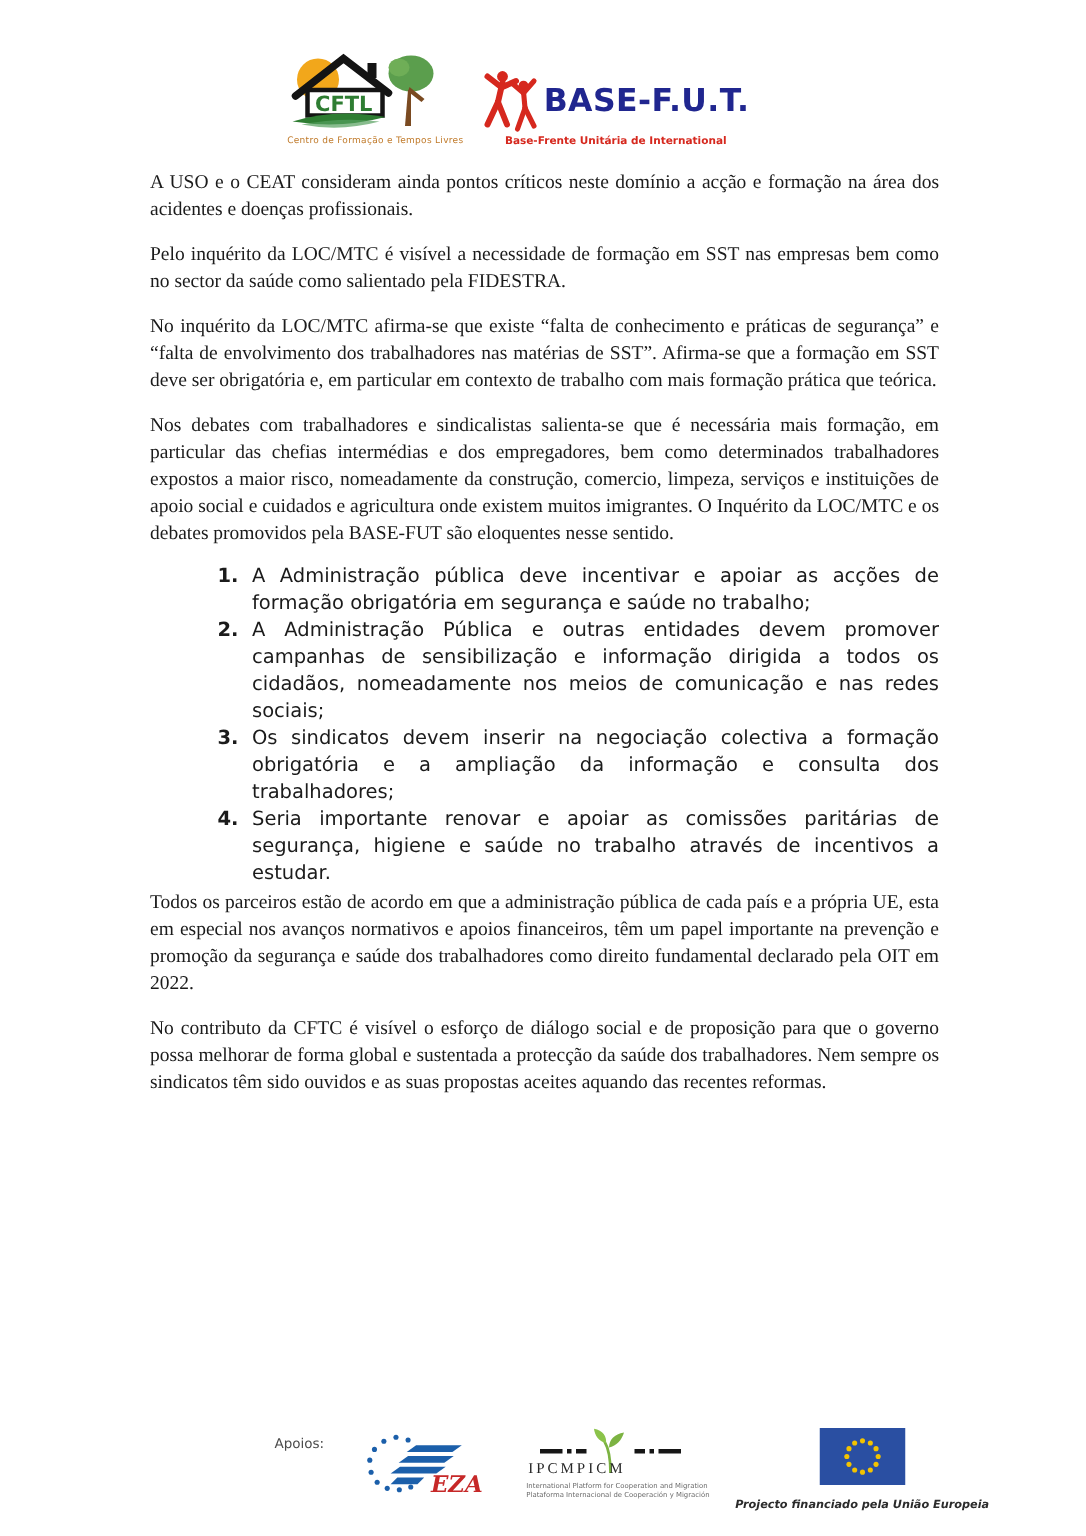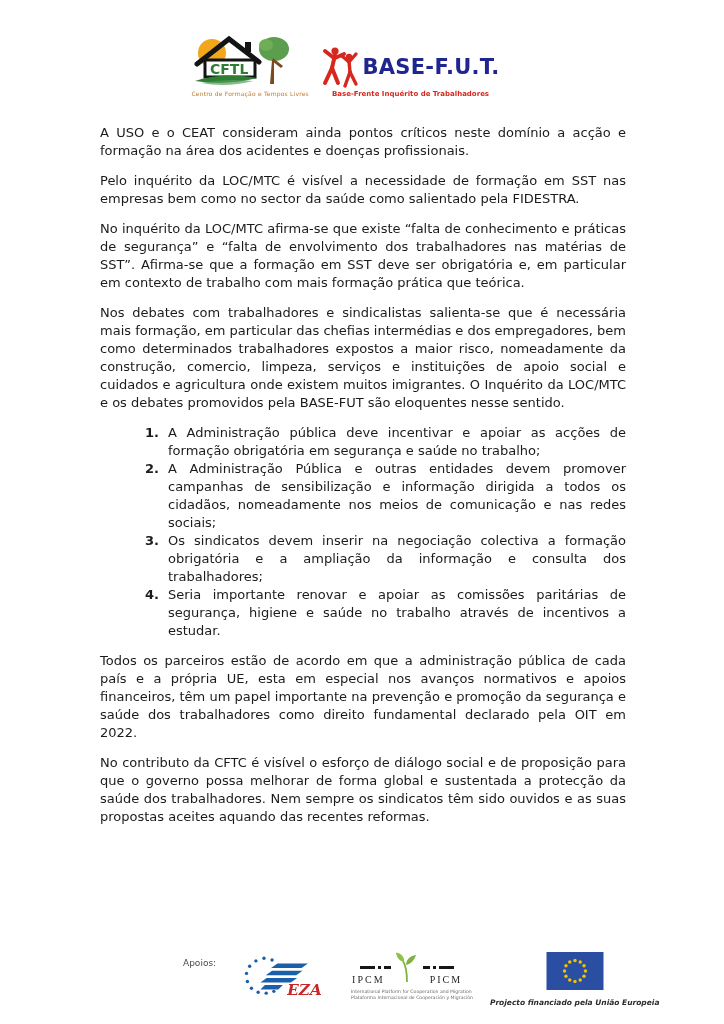--- a/index.html
+++ b/index.html
@@ -10,38 +10,38 @@
   
   .logo-row { display:flex; justify-content:center; align-items:flex-start; gap:22px; padding-top:34px; }
   .cftl-block { width:108px; text-align:center; }
   .cftl-tagline { font-size:6px; color:#c07a2a; white-space:nowrap; margin-top:0; letter-spacing:0.2px; }
   .bf-block { margin-top:12px; text-align:center; }
   .bf-row { display:flex; align-items:center; gap:3px; justify-content:center; }
   .bf-name { font-size:21px; font-weight:bold; color:#20268f; letter-spacing:0.3px; }
   .bf-tagline { font-size:7px; font-weight:bold; color:#d6281e; white-space:nowrap; margin-top:2px; }
   
   .content { position:absolute; left:100px; width:526px; top:112px; font-size:13px; line-height:18px; }
-  .para { margin:12px 0 12px 0; text-align:justify; }
+  .para { margin:0 0 12px 0; text-align:justify;font-family:Liberation Serif, serif; }
   .rec-heading { font-weight:bold; margin:6px 0 9px 0; }
   .rec-list { margin-bottom:0; }
   .rec-item { display:flex; margin-left:45px; }
   .rec-num { font-weight:bold; flex:none; width:23px; }
   .rec-text { flex:1; text-align:justify; }
   .section-heading { font-weight:bold; margin:38px 0 12px 48px; }
   
   .footer { position:absolute; left:183px; top:952px; display:flex; align-items:flex-start; gap:22px; }
   .apoios-label { font-size:9px; color:#4a4a4a; margin-top:6px; }
   .eza-block { margin-top:2px; }
   .ipcm-block { width:122px; text-align:center; }
   .ipcm-top { display:flex; align-items:center; justify-content:center; gap:4px; }
   .ipcm-cluster { display:flex; align-items:center; gap:3px; }
   .ipcm-dash { width:15px; height:3px; background:#161616; }
   .ipcm-dash.short { width:7px; }
   .ipcm-dot { width:3px; height:3px; background:#161616; }
-  .ipcm-letters-row { display:flex; justify-content:space-between; padding:0 6px; margin-top:-8px; }
+  .ipcm-letters-row { display:flex; padding:0 6px; margin-top:-8px; }
   .ipcm-letters { font-family:"Liberation Serif", serif; font-size:10px; letter-spacing:2px; color:#262626; }
   .ipcm-sub { font-size:5px; line-height:6px; color:#6a6a6a; margin-top:3px; white-space:nowrap; transform:scale(0.92); transform-origin:center top; }
   .eu-block { text-align:center; margin-top:0; }
   .eu-caption { font-size:7.5px; font-weight:bold; font-style:italic; color:#2b2b2b; margin-top:4px; white-space:nowrap; }
 </style>
 </head>
 <body>
 
 <div class="page">
 
@@ -78,21 +78,21 @@
             <circle cx="28" cy="11" r="3.2" stroke="none"></circle>
             <path d="M28,15 L29,26" fill="none"></path>
             <path d="M28,16 L21,10" fill="none"></path>
             <path d="M28,16 L35,8" fill="none"></path>
             <path d="M29,26 L24,40" fill="none"></path>
             <path d="M29,26 L35,38" fill="none"></path>
           </g>
         </svg>
         <span class="bf-name">BASE-F.U.T.</span>
       </div>
-      <div class="bf-tagline">Base-Frente Inquérito de Trabalhadores</div>
+      <div class="bf-tagline">Base-Frente Unitária de International</div>
     </div>
   </header>
 
   <main class="content">
     <p class="para">A USO e o CEAT consideram ainda pontos críticos neste domínio a acção e formação na área dos acidentes e doenças profissionais.</p>
     <p class="para">Pelo inquérito da LOC/MTC é visível a necessidade de formação em SST nas empresas bem como no sector da saúde como salientado pela FIDESTRA.</p>
     <p class="para">No inquérito da LOC/MTC afirma-se que existe “falta de conhecimento e práticas de segurança” e “falta de envolvimento dos trabalhadores nas matérias de SST”. Afirma-se que a formação em SST deve ser obrigatória e, em particular em contexto de trabalho com mais formação prática que teórica.</p>
     <p class="para">Nos debates com trabalhadores e sindicalistas salienta-se que é necessária mais formação, em particular das chefias intermédias e dos empregadores, bem como determinados trabalhadores expostos a maior risco, nomeadamente da construção, comercio, limpeza, serviços e instituições de apoio social e cuidados e agricultura onde existem muitos imigrantes. O Inquérito da LOC/MTC e os debates promovidos pela BASE-FUT são eloquentes nesse sentido.</p>
 
 

